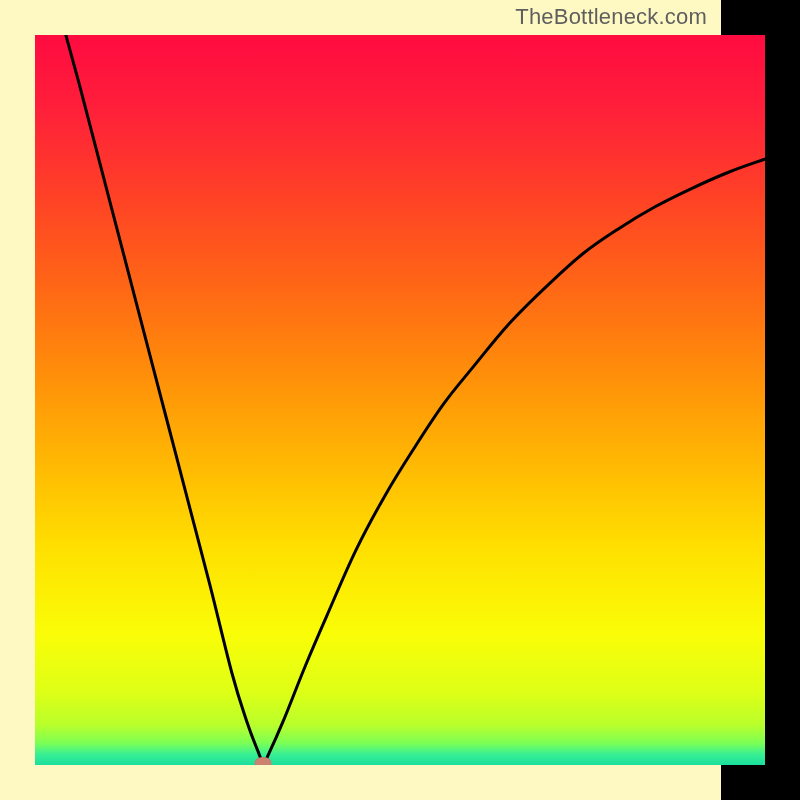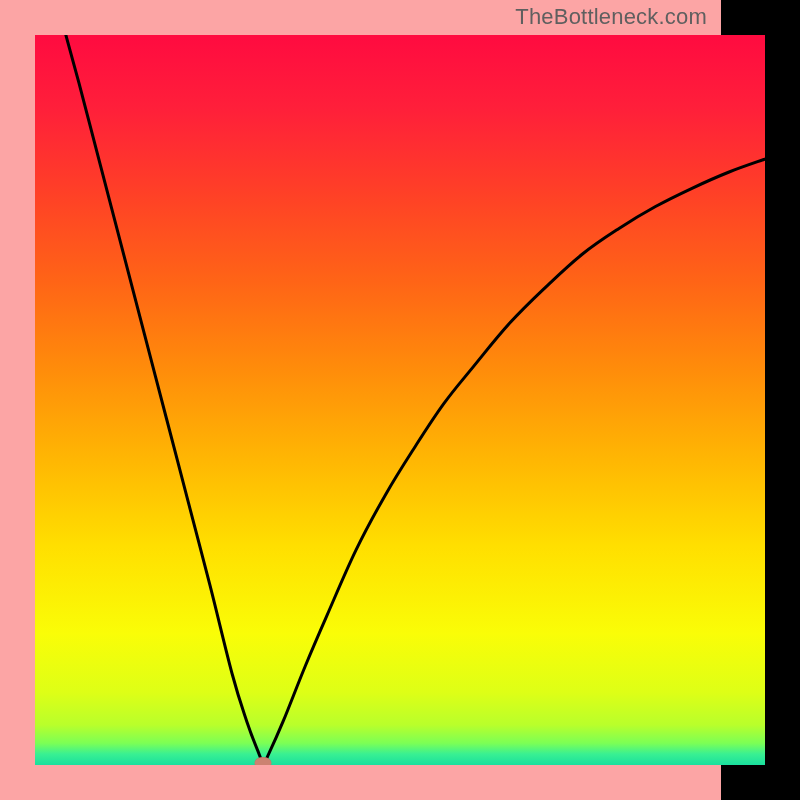--- a/index.html
+++ b/index.html
@@ -9,21 +9,21 @@
     height: 800px;
     background: #000;
     overflow: hidden;
   }
   .frame {
     position: absolute;
     left: 0;
     top: 0;
     width: 721px;
     height: 800px;
-    background: #fca5a5;
+    background: #fef9c3;
   }
   .watermark {
     position: absolute;
     top: 4px;
     right: 14px;
     font-family: Arial, Helvetica, sans-serif;
     font-size: 22px;
     color: #5f5f5f;
     letter-spacing: 0.2px;
     font-weight: 500;

